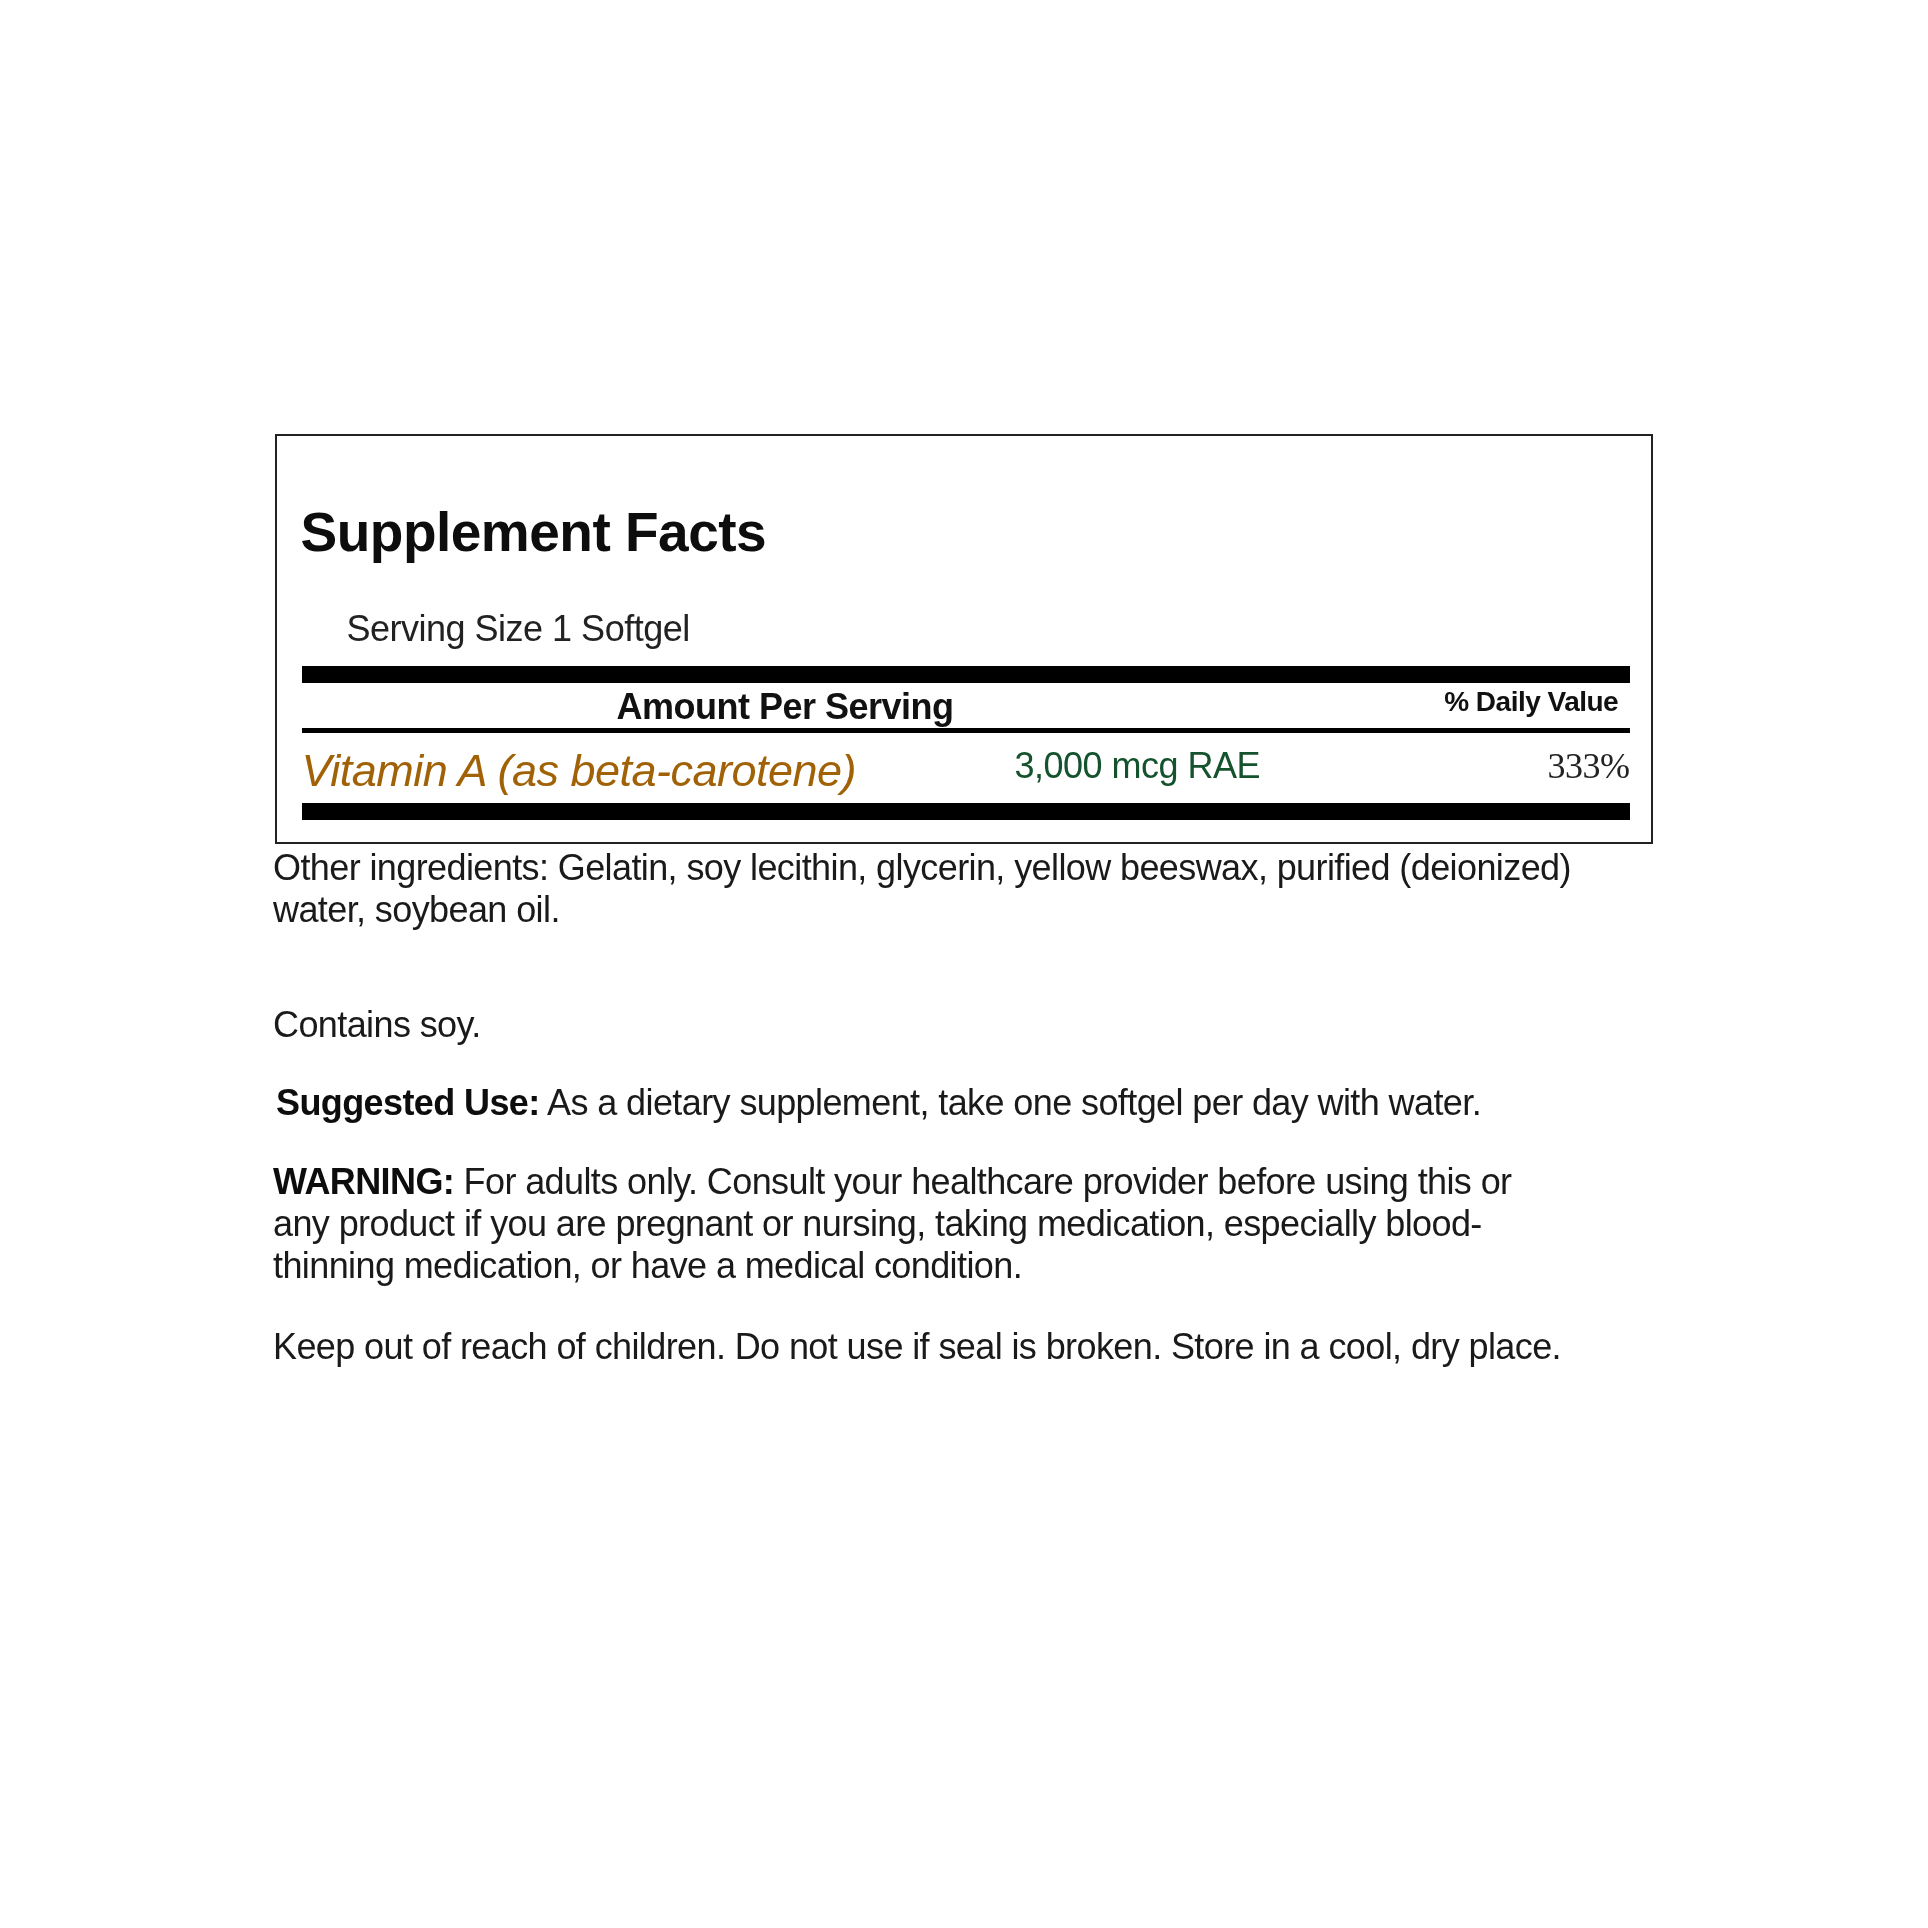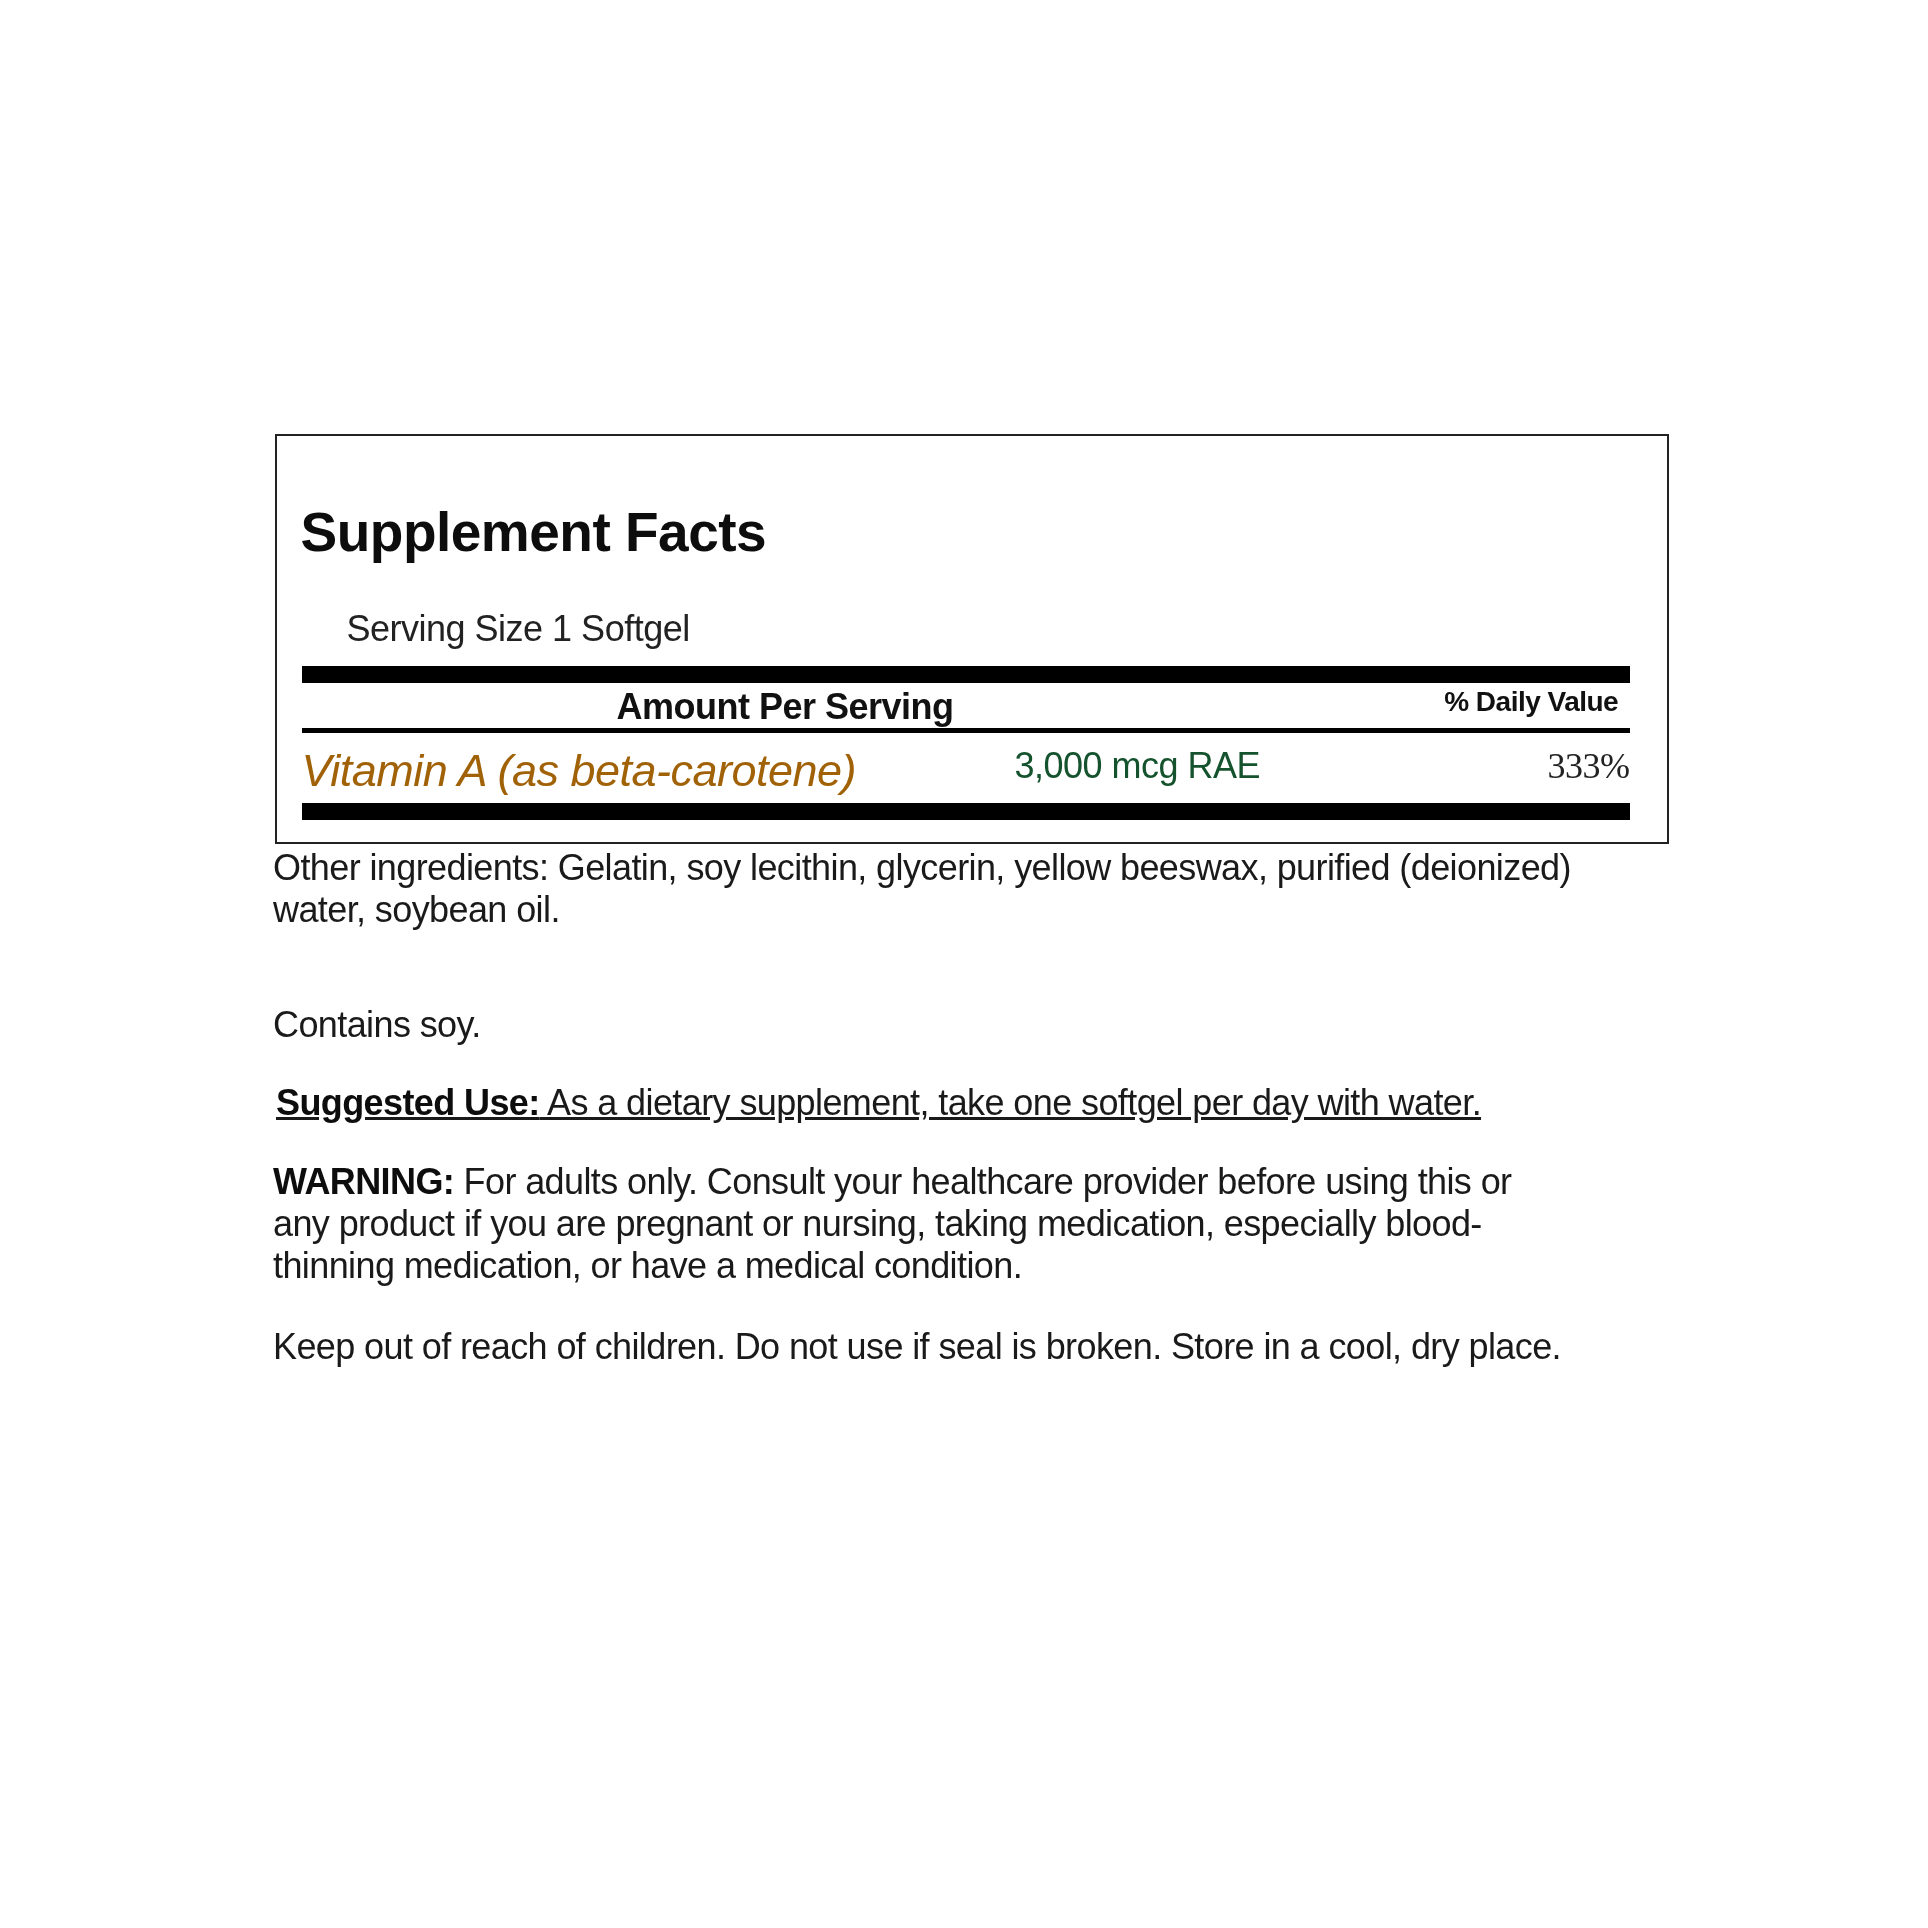--- a/index.html
+++ b/index.html
@@ -1,19 +1,19 @@
 <!DOCTYPE html>
 <html style="font-size:15px"><head>
 <meta charset="utf-8">
 <style>
   html, body { margin:0; padding:0; background:#ffffff; }
   body { width:1928px; height:1928px; position:relative; overflow:hidden;
          font-family:"Liberation Sans", sans-serif; color:#111; }
   .facts-box { position:absolute; left:275px; top:434px; width:1374px; height:406px;
-               border:2.8px solid #222; background:#fff;padding-left:16px; }
+               border:2.8px solid #222; background:#fff; }
   .title { position:absolute; left:23.5px; top:64px; font-size:55px; font-weight:bold;
            letter-spacing:-0.5px; color:#0d0d0d; white-space:nowrap; }
   .serving { position:absolute; left:23.5px; top:172px; font-size:36px; color:#222;
              letter-spacing:-0.5px; white-space:nowrap;margin-left:46px; }
   .bar-thick { position:absolute; left:24.5px; width:1328px; height:17px; background:#000; }
   .bar-top { top:230px; }
   .bar-bottom { top:367px; }
   .header-row { position:absolute; left:24.5px; top:250px; width:1328px; height:41px; }
   .hdr-amount { position:absolute; left:315px; top:0; font-size:36px; font-weight:bold;
                 letter-spacing:-0.5px; white-space:nowrap; }
@@ -24,21 +24,21 @@
   .nut-name { position:absolute; left:0; top:0; font-size:45px; color:#a16207;
               letter-spacing:-0.5px; white-space:nowrap;font-style:italic; }
   .nut-amount { position:absolute; left:713px; top:0; font-size:36px; color:#14532d;
                 letter-spacing:-0.5px; white-space:nowrap; }
   .nut-dv { position:absolute; right:0; top:0; font-size:36px; color:#222;
             letter-spacing:-0.5px; white-space:nowrap;font-family:Liberation Serif, serif; }
   .text-block { position:absolute; left:273px; width:1394px; font-size:36px;
                 line-height:42px; color:#1a1a1a; letter-spacing:-0.6px; }
   .p-ingredients { top:847px; }
   .p-contains { top:1004px; }
-  .p-suggested { top:1082px; left:276px;text-decoration:underline; }
+  .p-suggested { top:1082px; left:276px; }
   .p-warning { top:1161px; }
   .p-storage { top:1326px; }
   .bold { font-weight:bold; color:#0d0d0d; }
 </style>
 </head>
 <body>
 
 <div class="facts-box">
   <div class="title">Supplement Facts</div>
   <div class="serving">Serving Size 1 Softgel</div>

